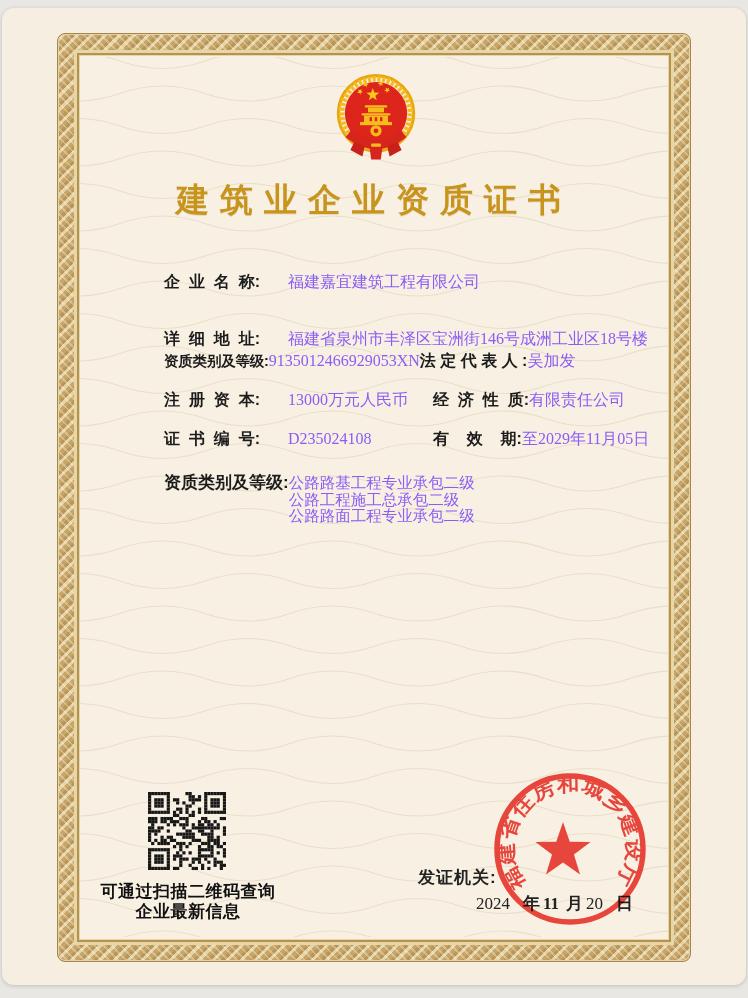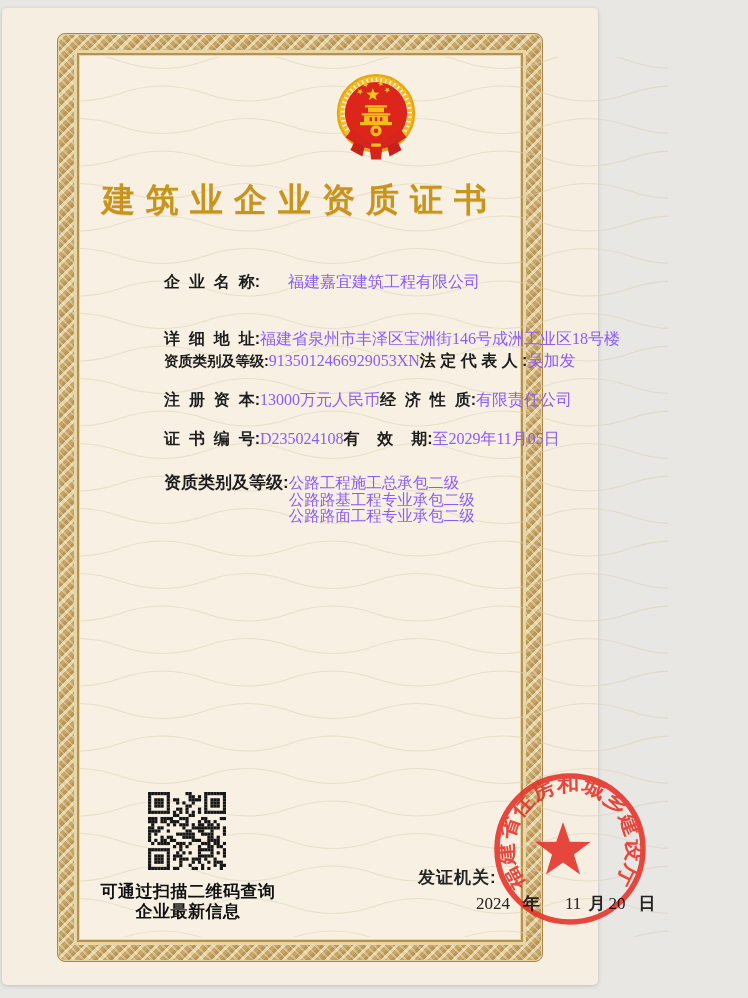--- a/index.html
+++ b/index.html
@@ -5,23 +5,23 @@
   * { margin:0; padding:0; box-sizing:border-box; }
   html,body { width:748px; height:998px; }
   body {
     background:#e9e7e4;
     font-family:"Liberation Sans", sans-serif;
     color:#222;
     position:relative;
     overflow:hidden;
   }
   .page {
-    position:absolute; left:2px; top:8px; width:596px; height:977px;
+    position:absolute; left:2px; top:8px; width:744px; height:977px;
     background:#f5eee1;
-    border-radius:5px;
+    border-radius:12px;
     box-shadow:0 1px 4px rgba(0,0,0,.18);
   }
   
   .border-band {
     position:absolute; left:55px; right:55px; top:25px; bottom:23px;
     background:
       repeating-linear-gradient(45deg, rgba(255,255,255,.30) 0 2px, rgba(0,0,0,0) 2px 6px),
       repeating-linear-gradient(135deg, #b99556 0 3px, #e6d3a4 3px 6px, #c7a566 6px 10px);
     border:1px solid #a8864b;
     border-radius:8px;
@@ -63,21 +63,21 @@
     position:absolute; left:94px; top:874px; width:184px;
     text-align:center; font-weight:700; font-size:17px; line-height:1.2;
     color:#111; letter-spacing:.5px;
   }
 
   .issuer-label { position:absolute; left:416px; top:858px; font-weight:700; font-size:17px; letter-spacing:1px; }
   .issue-date { position:absolute; left:474px; top:884px; font-size:17px; white-space:nowrap; }
   .issue-date .num { font-family:"Liberation Serif", serif; }
   .issue-date .unit { font-weight:700; }
   .issue-date .u-y { margin-left:13px; }
-  .issue-date .n-m { margin-left:25px; }
+  .issue-date .n-m { margin-left:3px;font-weight:bold; }
   .issue-date .u-m { margin-left:7px; }
   .issue-date .n-d { margin-left:3px; }
   .issue-date .u-d { margin-left:13px; }
 
   .seal { position:absolute; left:489px; top:763px; opacity:.9; mix-blend-mode:multiply; z-index:3; }
 </style>
 </head>
 <body>
 
 <div class="page">
@@ -168,22 +168,22 @@
       <span class="lbl w">注  册  资  本:</span><span class="val w">13000万元人民币</span><span class="lbl">经  济  性  质:</span><span class="val">有限责任公司</span>
     </div>
 
     <div class="row" style="top:421px">
       <span class="lbl w">证  书  编  号:</span><span class="val w">D235024108</span><span class="lbl">有    效    期:</span><span class="val">至2029年11月05日</span>
     </div>
 
     <div class="row row-qual" style="top:463px">
       <span class="lbl">资质类别及等级:</span>
       <span class="qual-lines">
+        <span class="val">公路路基工程专业承包二级</span>
         <span class="val">公路工程施工总承包二级</span>
-        <span class="val">公路路基工程专业承包二级</span>
         <span class="val">公路路面工程专业承包二级</span>
       </span>
     </div>
 
     <svg id="qr" class="qr" width="78" height="78" viewBox="0 0 25 25">
         <rect x="12" y="0" width="1.02" height="1.02" fill="#161616"></rect>
         <rect x="13" y="0" width="1.02" height="1.02" fill="#161616"></rect>
         <rect x="13" y="1" width="1.02" height="1.02" fill="#161616"></rect>
         <rect x="14" y="1" width="1.02" height="1.02" fill="#161616"></rect>
         <rect x="16" y="1" width="1.02" height="1.02" fill="#161616"></rect>

